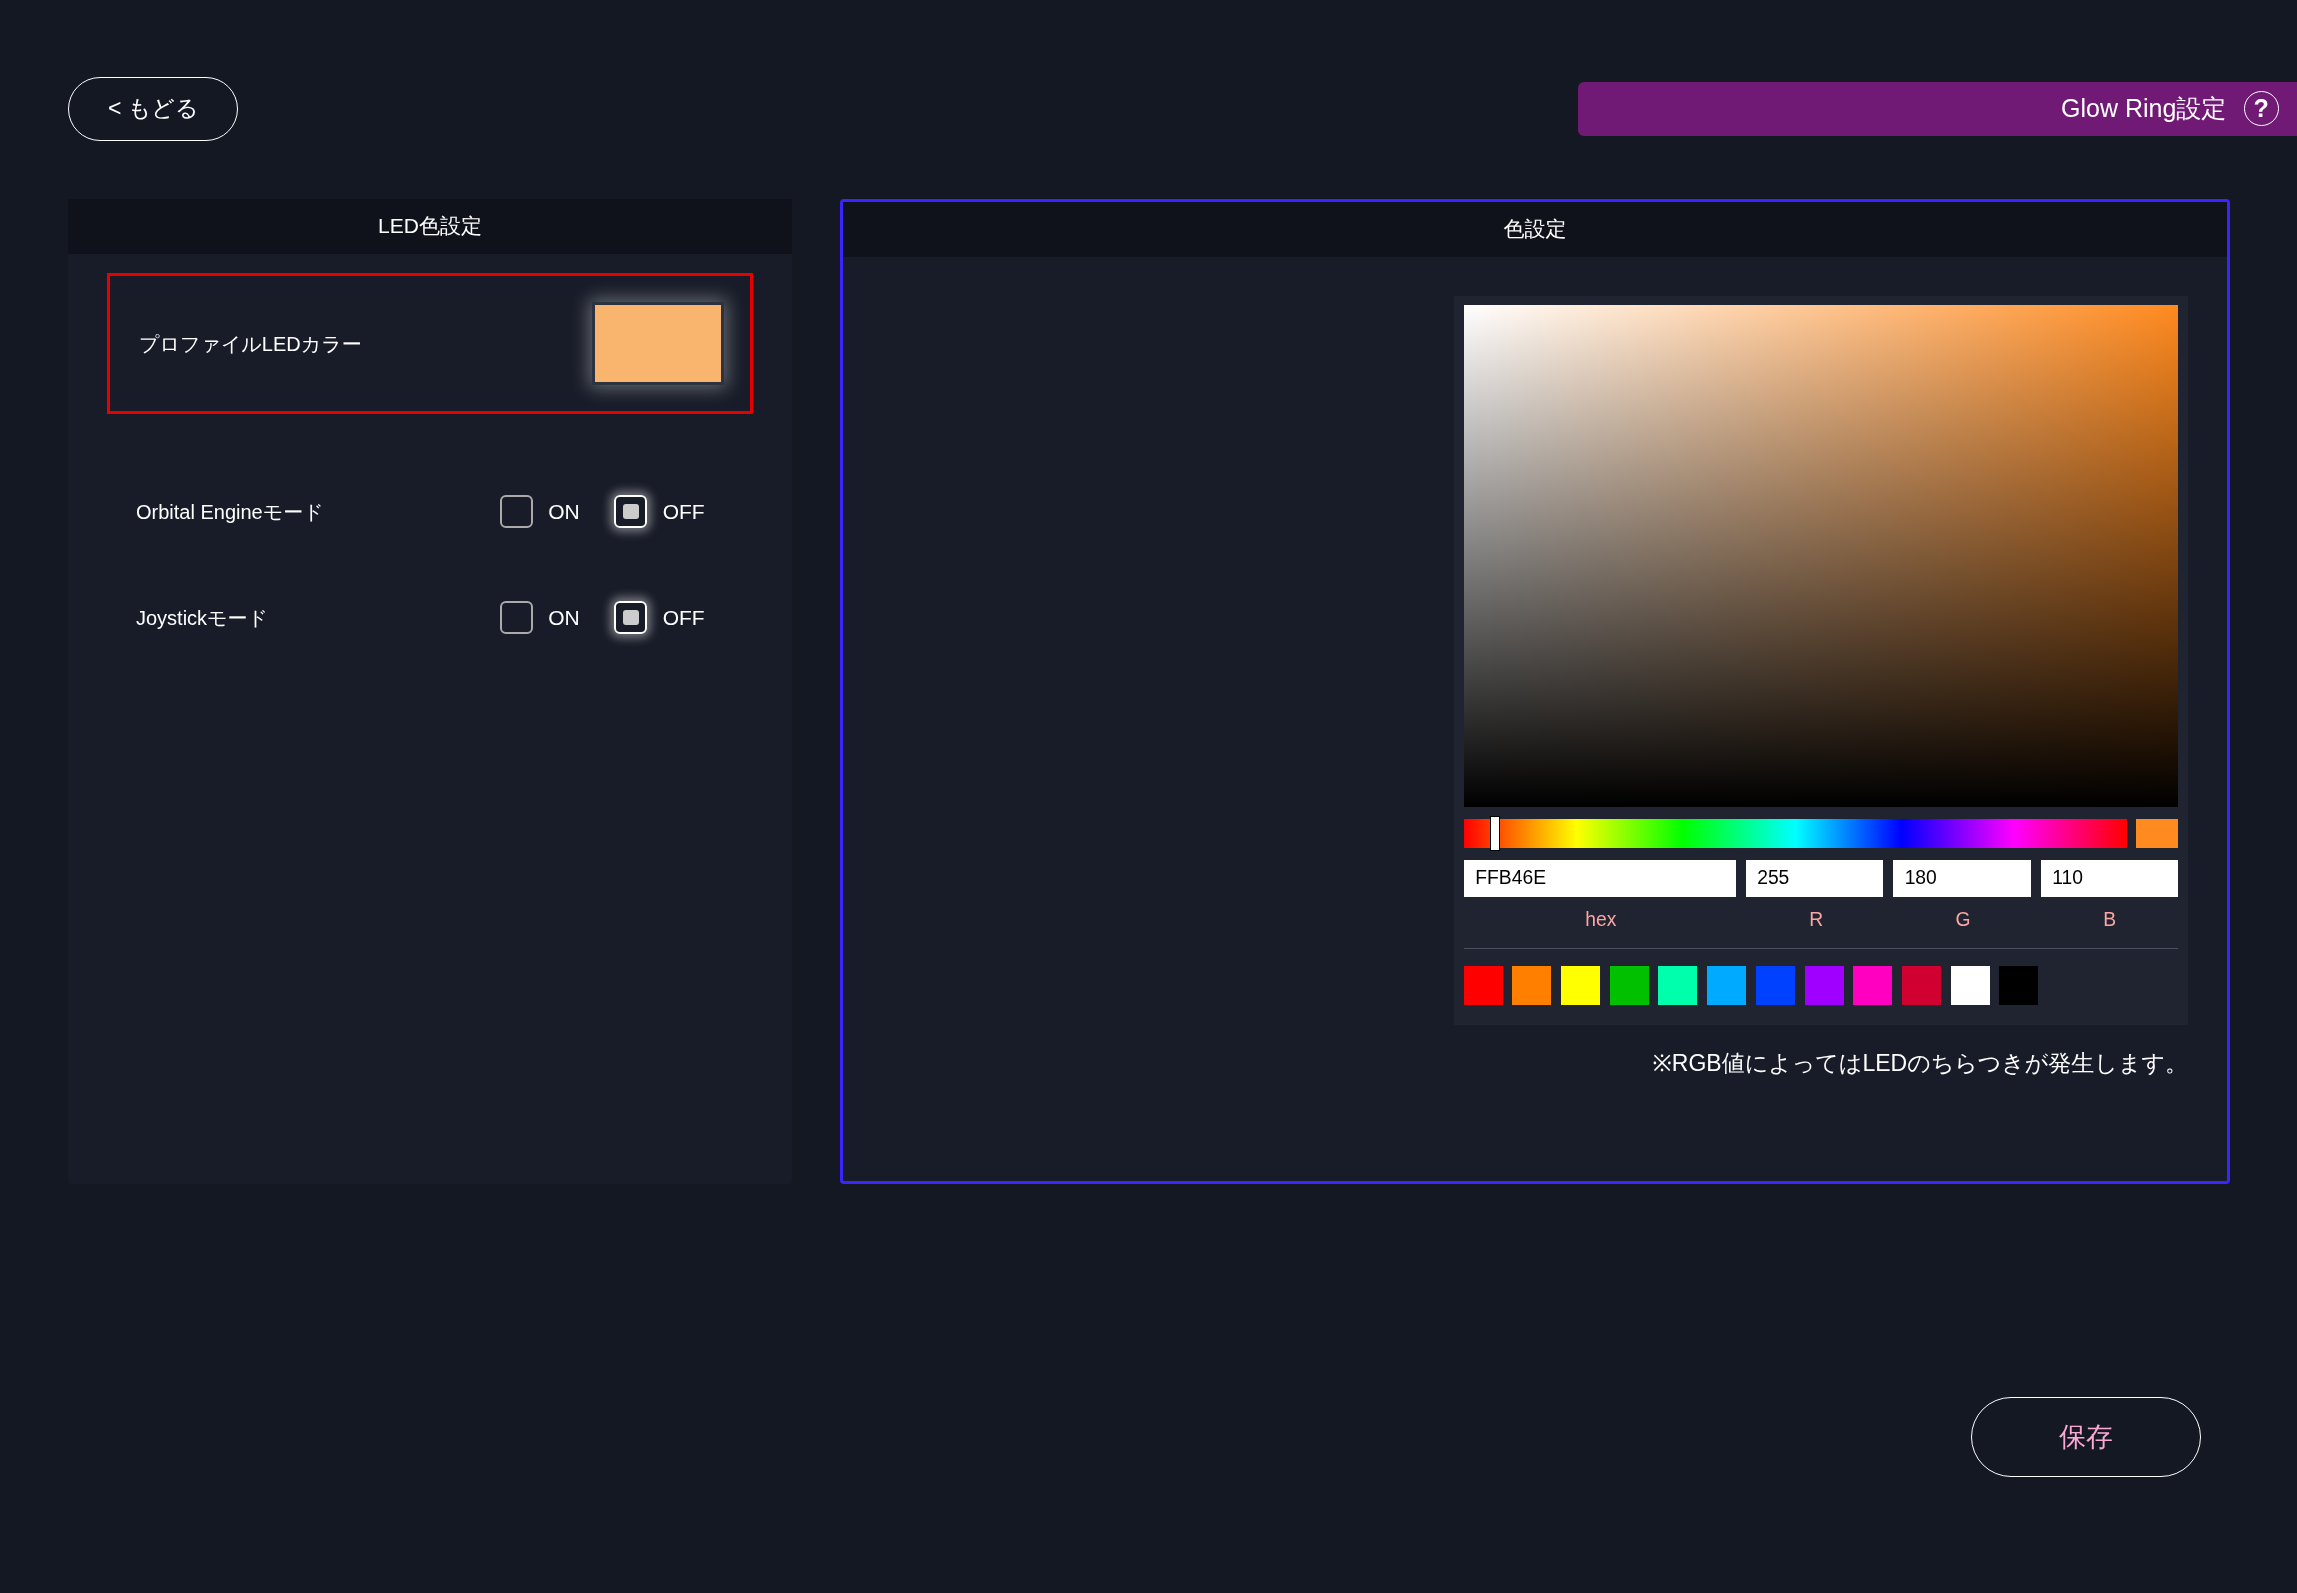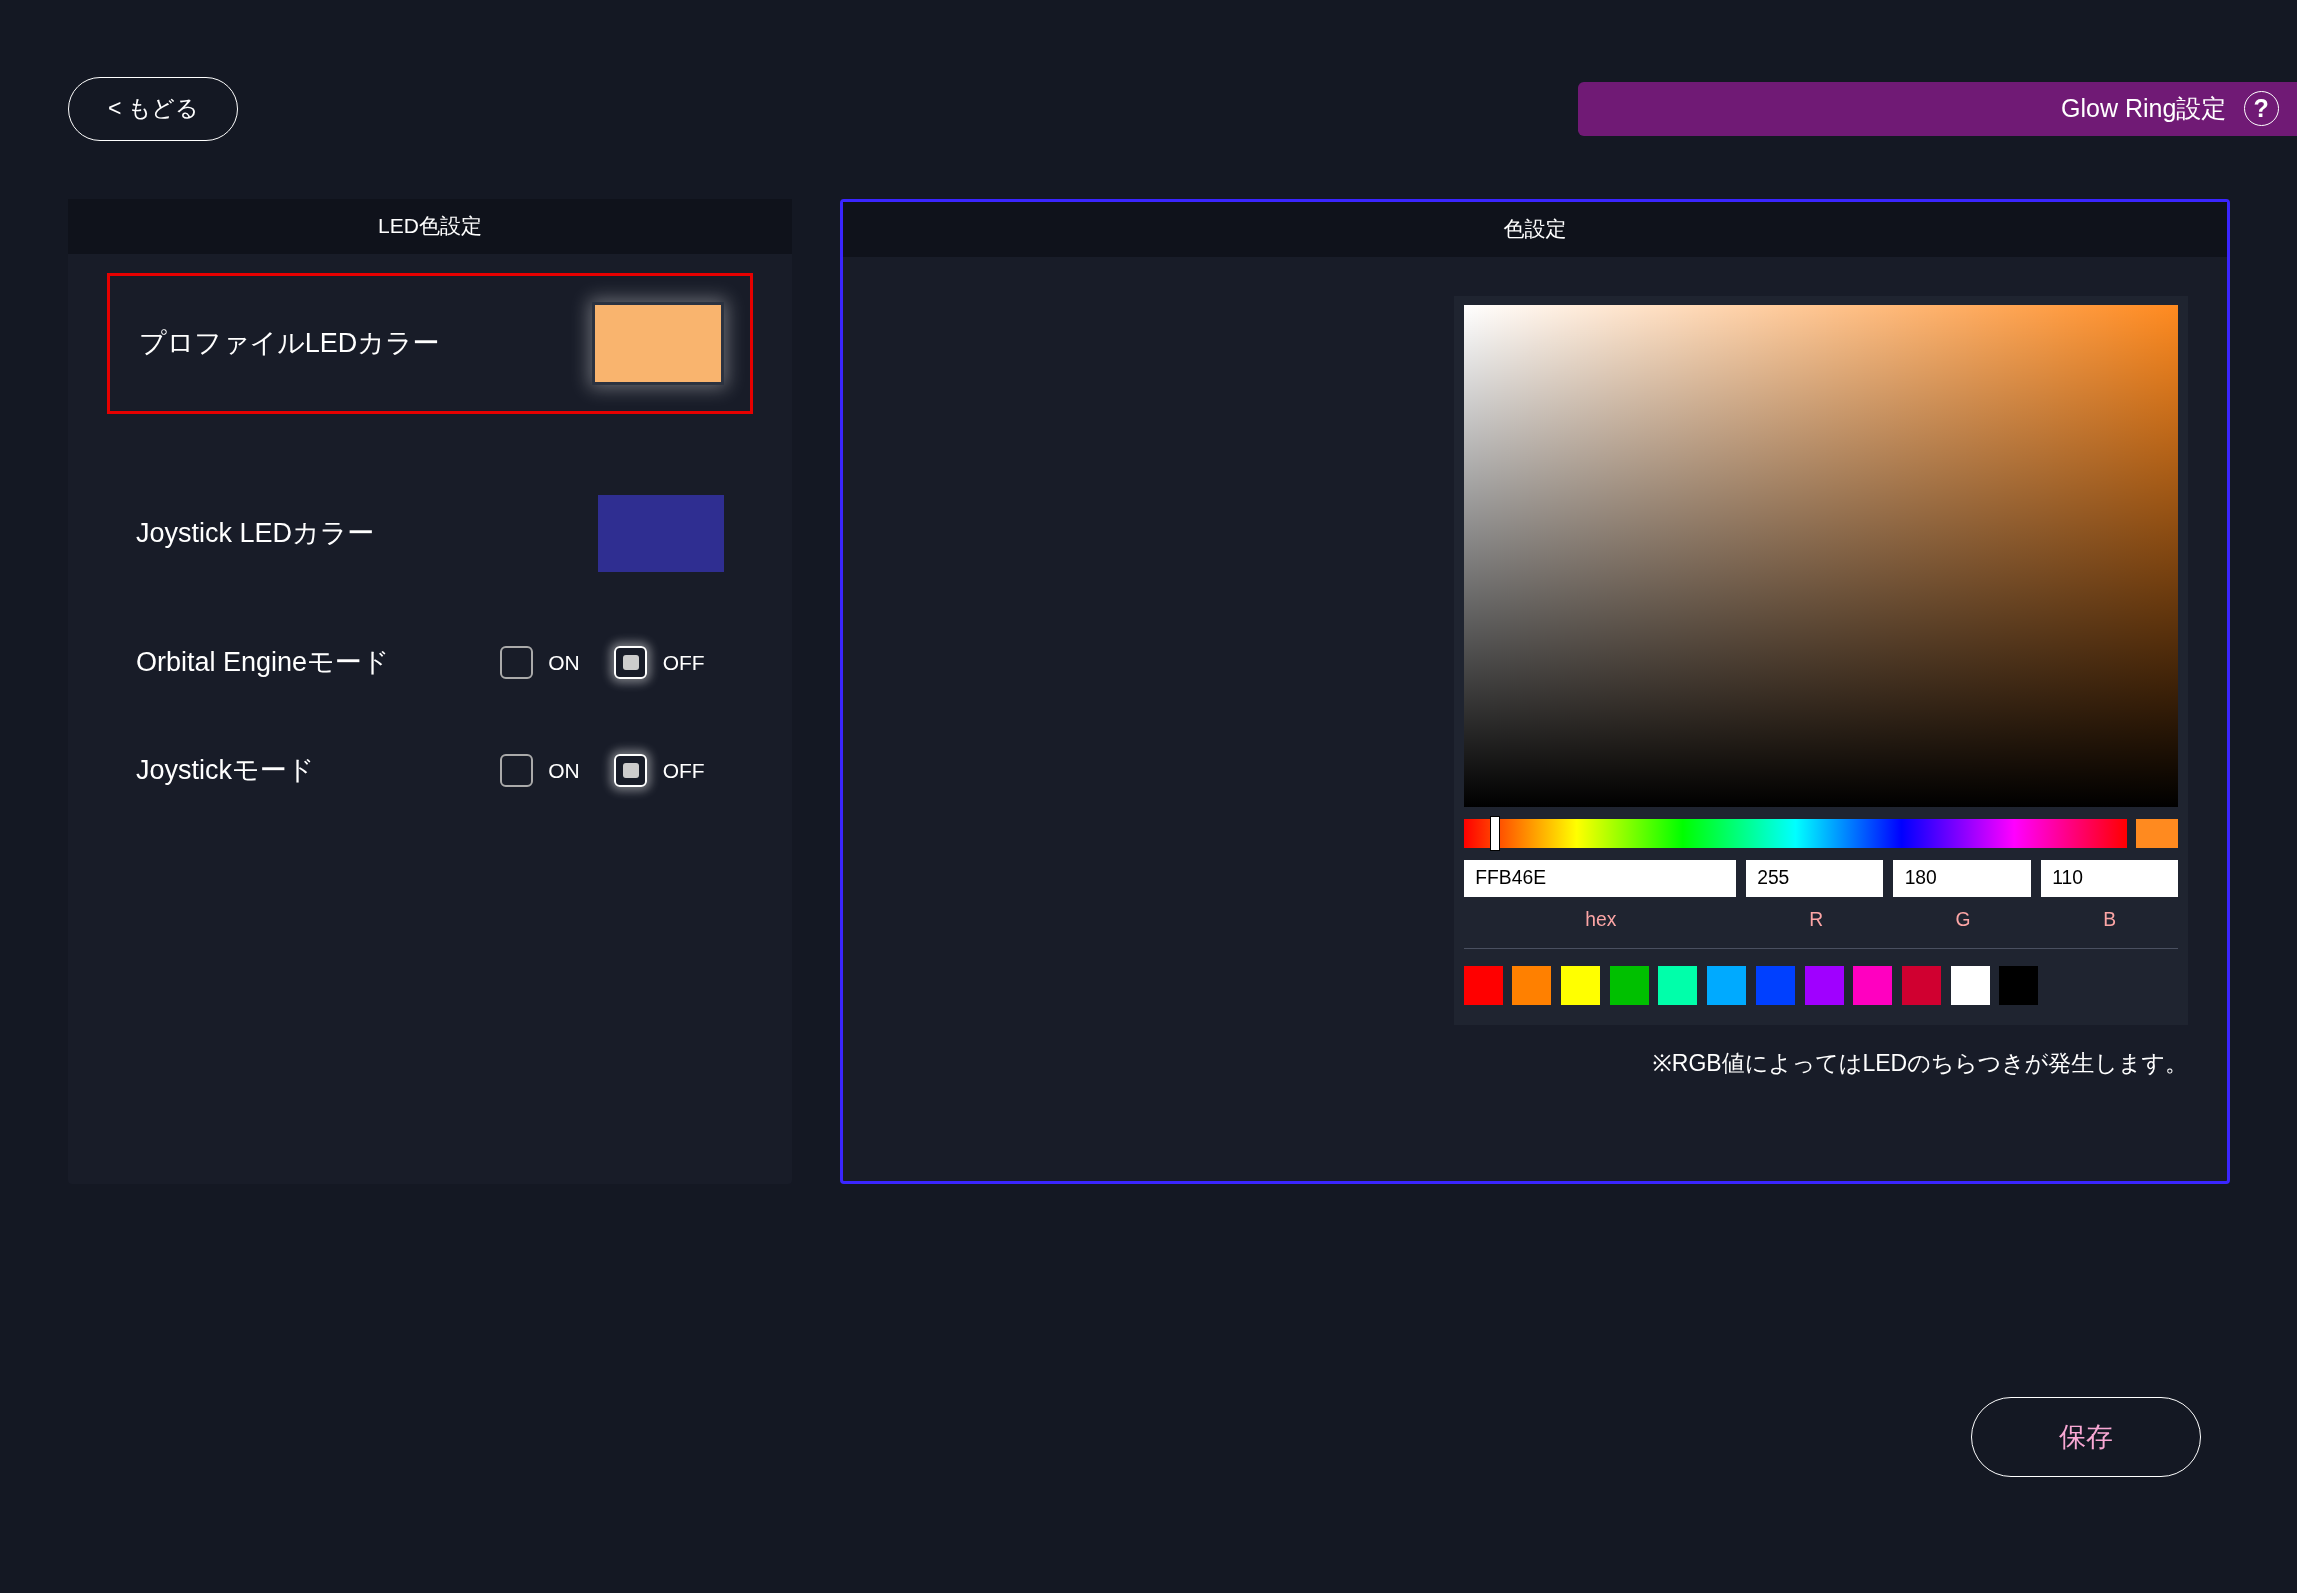--- a/index.html
+++ b/index.html
@@ -54,21 +54,21 @@
     font-size:21px; font-weight:500;
   }
   .panel-body { flex:1; padding:19.3px 39px; }
 
   
   .row {
     display:flex; align-items:center; justify-content:space-between;
     padding:23px 29px; margin-bottom:27px;
   }
   .row.sel { border:3.9px solid #e60000; padding:29px 29px; margin-bottom:58px; }
-  .row-label { font-size:27px; flex:1; line-height:1.3; }
+  .row-label { font-size:20px; flex:1; line-height:1.3; }
   .swatch {
     width:126px; height:77px;
   }
   .swatch.glow {
     box-shadow: 0 0 0 2.9px #2b3240, 0 0 17.4px 5.8px rgba(255,255,255,0.35);
   }
 
   .onoff { display:flex; align-items:center; gap:15.4px; }
   .radio {
     width:33px; height:33px; border:2.9px solid #aaa; border-radius:5.8px;
@@ -149,24 +149,20 @@
   </div>
 
   <div class="panels">
 
     <div class="panel left">
       <div class="panel-header">LED色設定</div>
       <div class="panel-body" id="left-body">
           <div class="row sel">
             <div class="row-label">プロファイルLEDカラー</div>
             <div class="swatch glow" style="background: rgb(249, 180, 110);"></div>
-          </div>
-          <div class="row">
-            <div class="row-label">Joystick LEDカラー</div>
-            <div class="swatch" style="background: rgb(47, 46, 145);"></div>
           </div>
           <div class="row">
             <div class="row-label" style="max-width: 270px;">Orbital Engineモード</div>
             <div class="onoff">
               <span class="radio"></span>
               <span class="onoff-label">ON</span>
               <span class="radio sel">
                 <span class="dot"></span>
               </span>
               <span class="onoff-label">OFF</span>

